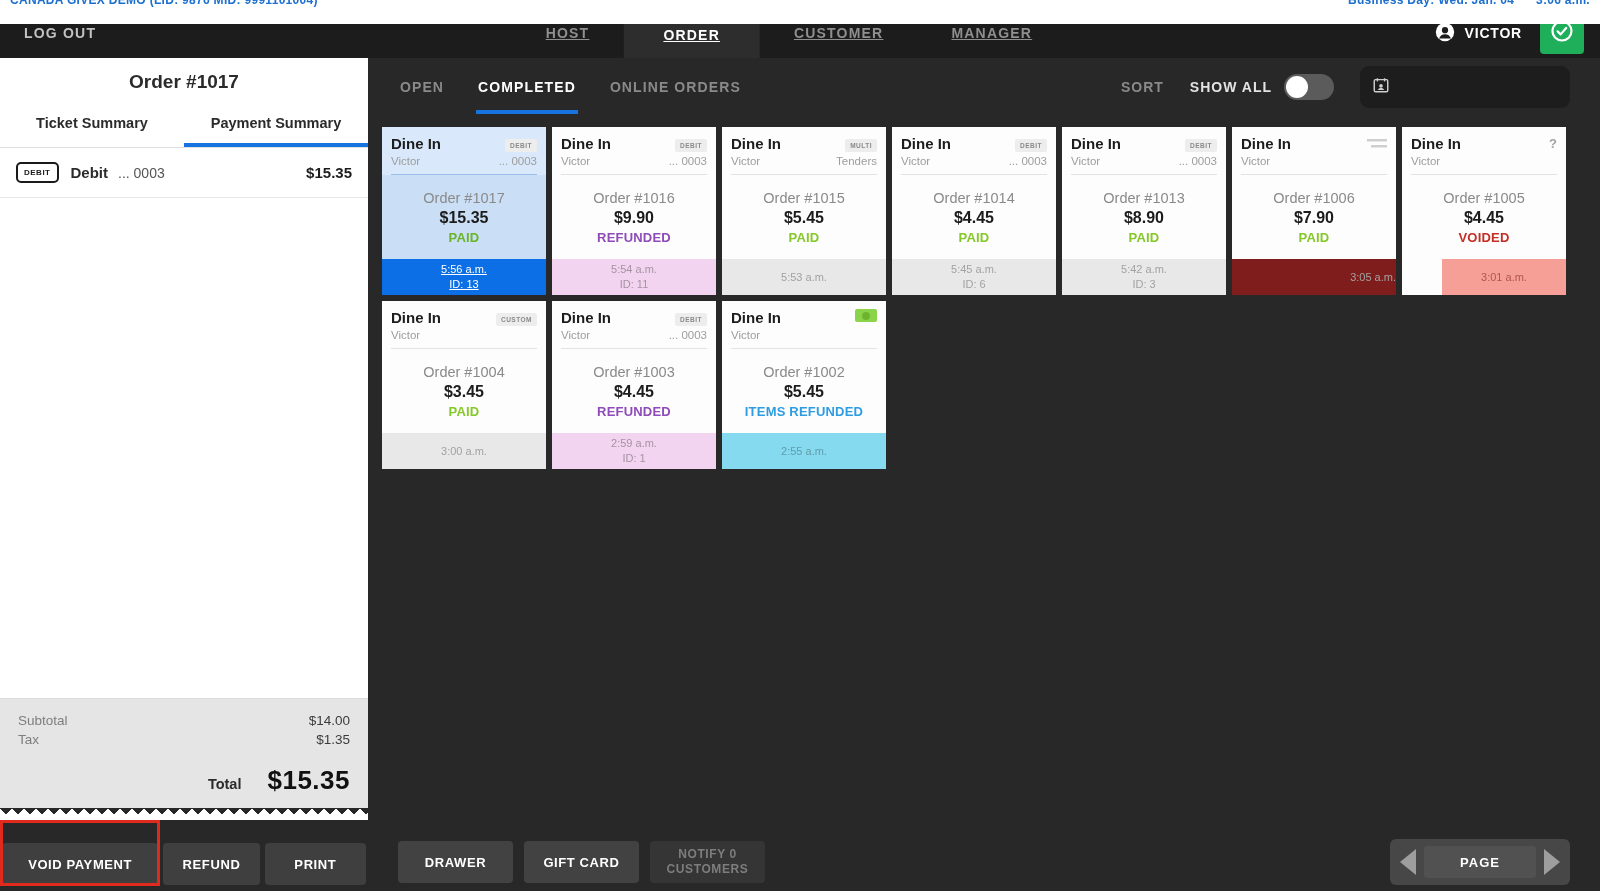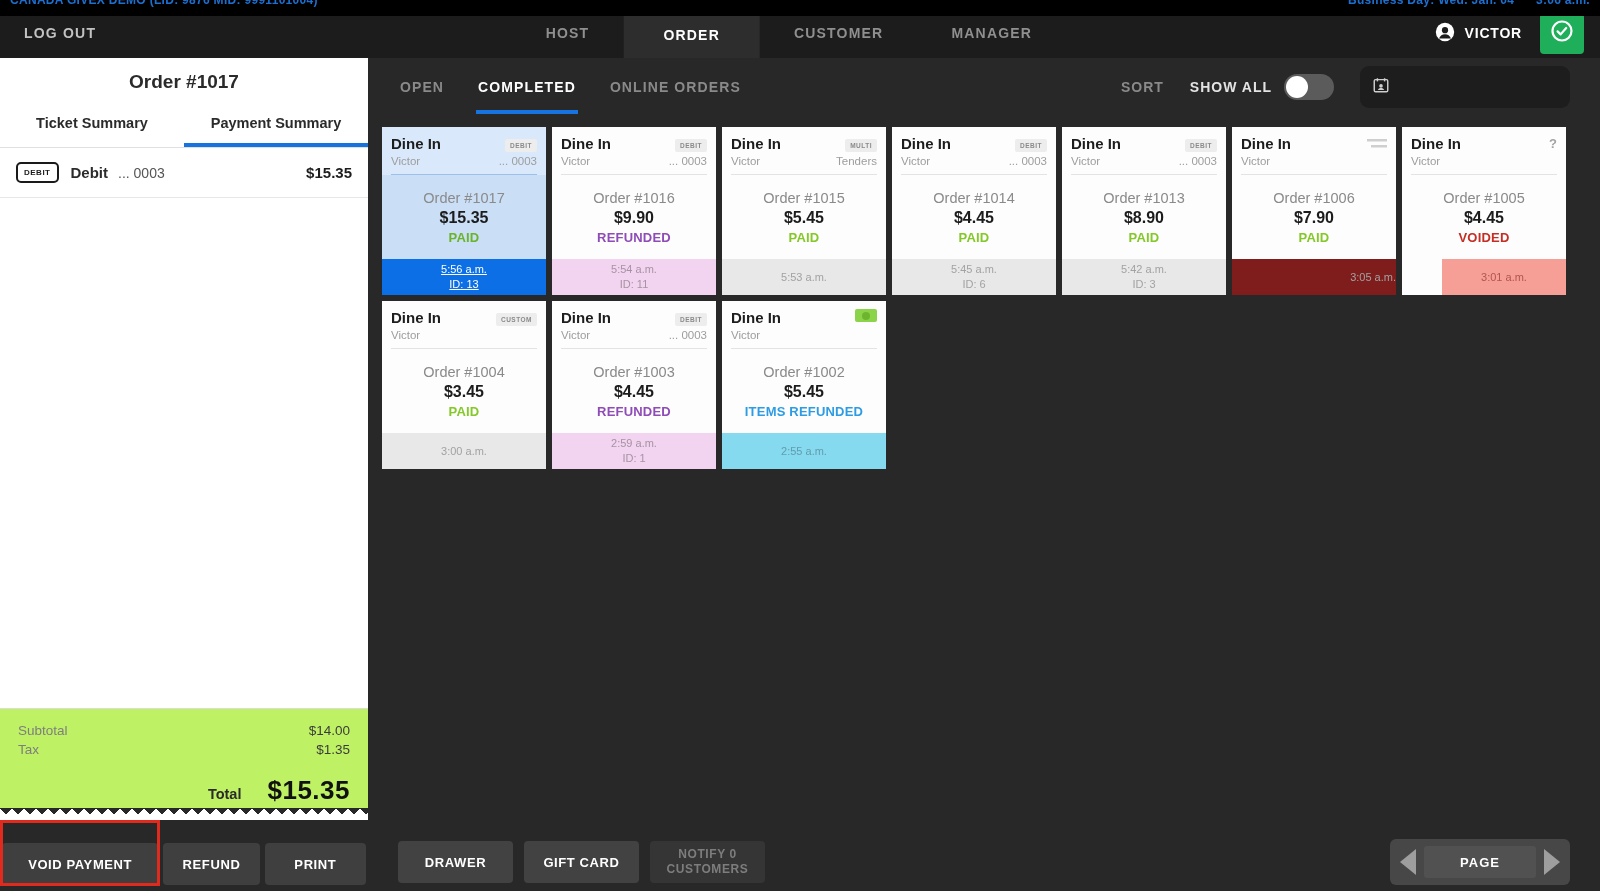--- a/index.html
+++ b/index.html
@@ -3,49 +3,49 @@
 <meta charset="utf-8">
 <style>
   * { box-sizing: border-box; margin: 0; padding: 0; }
   html,body { width:1600px; height:891px; }
   body {
     font-family: "Liberation Sans", sans-serif;
     background:#282828; position:relative; overflow:hidden;
     -webkit-font-smoothing:antialiased;
   }
   
-  .status-strip { position:absolute; top:0; left:0; right:0; height:16px; background:#000000; overflow:hidden; z-index:30; }
+  .status-strip { position:absolute; top:0; left:0; right:0; height:24px; background:#ffffff; overflow:hidden; z-index:30; }
   .status-strip .inner { display:flex; justify-content:space-between; padding:0 10px; margin-top:-7px; }
   .status-strip span { color:#1d6fd0; font-size:12px; font-weight:bold; letter-spacing:.3px; white-space:nowrap; }
   .status-strip .right span { margin-left:18px; }
 
   
   .top-nav { position:absolute; top:8px; left:0; right:0; height:50px; background:#1c1c1c; z-index:20; }
   .logout { position:absolute; left:24px; top:0; height:100%; display:flex; align-items:center;
     color:#c2c2c2; font-size:14px; font-weight:bold; letter-spacing:1.2px; cursor:pointer; }
   .nav-tabs { position:absolute; left:50%; transform:translateX(-52%); height:100%; display:flex; align-items:stretch; }
-  .nav-tab { display:flex; align-items:center; padding:0 34px; color:#8f8f8f; font-size:14px; font-weight:bold; letter-spacing:1.2px; cursor:pointer; }
+  .nav-tab { display:flex; align-items:center; padding:0 34px; color:#8f8f8f; font-size:14px; font-weight:bold; letter-spacing:1.2px; cursor:pointer;text-decoration:underline; }
   .nav-tab.active { background:#2d2d2d; color:#fff; border-top:4px solid #1673e0; padding:0 40px; }
   .nav-right { position:absolute; right:16px; top:0; height:100%; display:flex; align-items:center; gap:18px; }
   .user-chip { display:flex; align-items:center; gap:9px; color:#fff; font-size:14px; font-weight:bold; letter-spacing:.8px; cursor:pointer; }
   .green-btn { width:44px; height:41px; background:#1fae5a; border-radius:4px; display:flex; align-items:center; justify-content:center; cursor:pointer; }
 
   
   .left-panel { position:absolute; left:0; top:58px; width:368px; bottom:0; z-index:10; }
   .receipt { position:absolute; top:0; left:0; right:0; height:750px; background:#fff; }
   .receipt-title { text-align:center; padding-top:13px; font-size:19px; font-weight:600; color:#2b2b2b; }
   .receipt-tabs { display:flex; margin-top:22px; border-bottom:1px solid #e0e0e0; }
   .receipt-tab { width:50%; text-align:center; padding-bottom:12px; font-size:14.5px; font-weight:bold; color:#2b2b2b; border-bottom:4px solid transparent; cursor:pointer; }
   .receipt-tab.active { border-bottom-color:#1673e0; }
   .payment-row { display:flex; align-items:center; padding:14px 16px; border-bottom:1px solid #e8e8e8; }
   .debit-badge { border:2px solid #1a1a1a; border-radius:5px; font-size:8px; font-weight:bold; letter-spacing:.5px; color:#1a1a1a; padding:4px 6px; margin-right:12px; }
   .pay-label { font-size:15px; font-weight:bold; color:#2b2b2b; }
   .pay-card { font-size:14px; color:#555; margin-left:10px; }
   .pay-amount { margin-left:auto; font-size:15px; font-weight:bold; color:#1d1d1d; }
-  .receipt-totals { position:absolute; left:0; right:0; bottom:0; border-top:1px solid #dcdcdc; padding:10px 18px 2px; background:#bef264; }
+  .receipt-totals { position:absolute; left:0; right:0; bottom:0; border-top:1px solid #dcdcdc; padding:10px 18px 12px; background:#e5e5e5; }
   .tot-row { display:flex; justify-content:space-between; margin-top:4px; }
   .tot-row .lab { font-size:13.5px; color:#7e7e7e; }
   .tot-row .val { font-size:13.5px; color:#3c3c3c; }
   .grand-row { display:flex; justify-content:flex-end; align-items:baseline; margin-top:18px; gap:26px; }
   .grand-row .lab { font-size:14.5px; font-weight:bold; color:#2b2b2b; }
   .grand-row .val { font-size:26px; font-weight:bold; color:#111; letter-spacing:.5px; }
   .zigzag { position:absolute; top:750px; left:0; right:0; height:12px;
     background: linear-gradient(-45deg, transparent 8.5px, #fff 0), linear-gradient(45deg, transparent 8.5px, #fff 0);
     background-position:left bottom; background-repeat:repeat-x; background-size:12px 12px; transform:scaleY(-1); }
   .receipt-actions { position:absolute; left:2px; right:2px; top:785px; height:42px; display:flex; gap:5px; }

